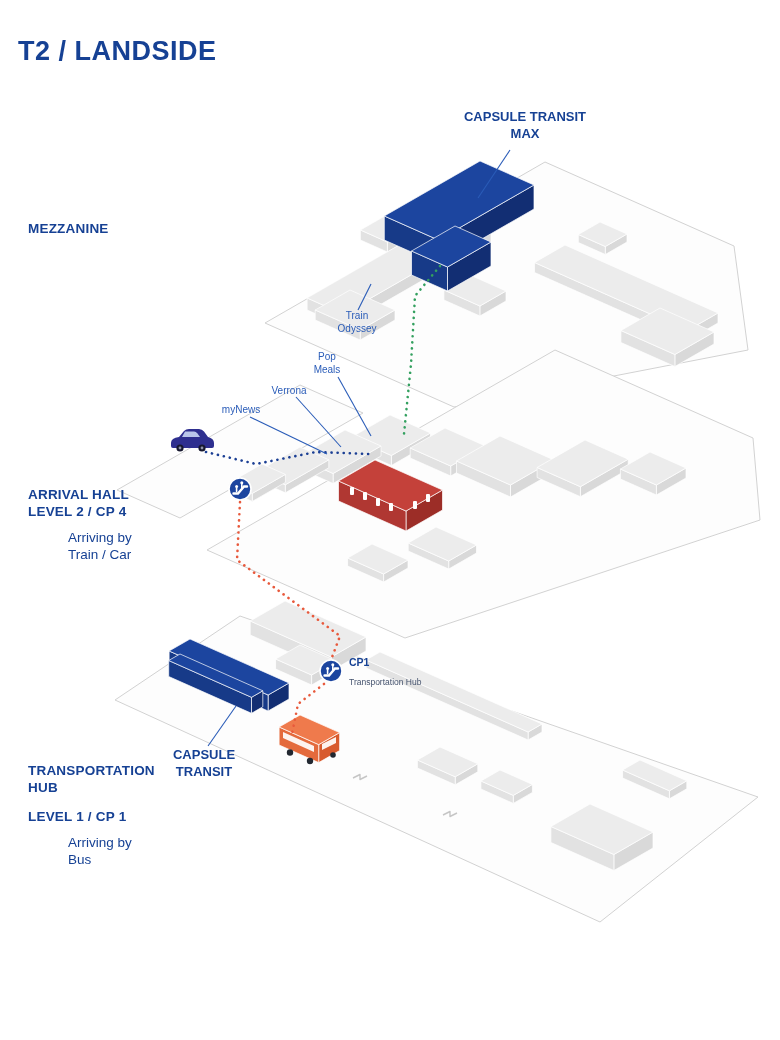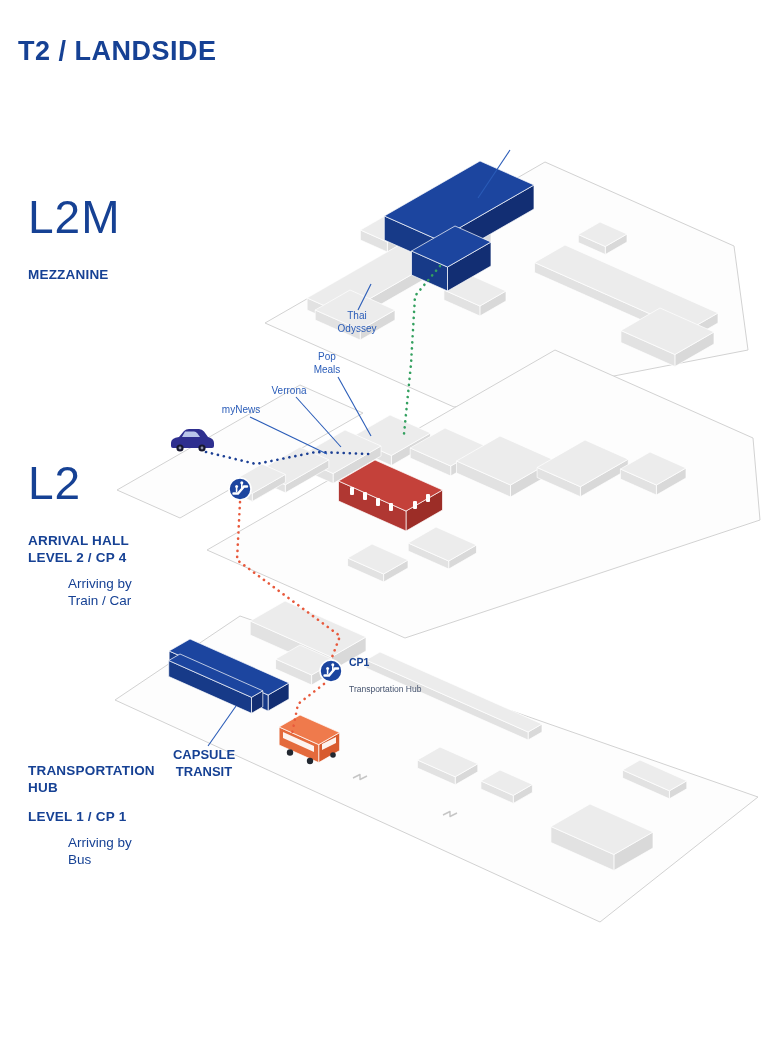--- a/index.html
+++ b/index.html
@@ -13,21 +13,21 @@
   .lvl .code{font-size:46px;font-weight:500;letter-spacing:1px;line-height:1;}
   .lvl .b{font-weight:700;font-size:13.5px;line-height:17px;letter-spacing:.2px;}
   .lvl .s{font-weight:400;font-size:13.5px;line-height:17px;margin-left:40px;}
   .mt{margin-top:26px;} .mt2{margin-top:12px;} .mts{margin-top:9px;}
   .callout{position:absolute;transform:translateX(-50%);text-align:center;white-space:nowrap;
            font-weight:700;font-size:13px;line-height:1.3;color:var(--brand-blue,#164194);}
   .maplabel{position:absolute;transform:translateX(-50%);text-align:center;white-space:nowrap;
             font-size:10px;line-height:1.25;font-weight:500;color:var(--label-blue,#2a5cb8);}
   .cp1{position:absolute;left:349px;top:656px;white-space:nowrap;}
   .cp1-t{font-size:10.5px;font-weight:700;color:var(--brand-blue,#164194);}
-  .cp1-s{font-size:8.5px;color:#45536e;margin-top:16px;}
+  .cp1-s{font-size:8.5px;color:#45536e;margin-top:9px;}
 </style>
 </head>
 <body>
 
 <div class="page">
 
   <svg id="scene" width="780" height="1040" viewBox="0 0 780 1040">
 
     <g>
       <polygon class="plate" points="545,162 734,246 748,350 454,407 265,323"></polygon>
@@ -203,48 +203,50 @@
       <line x1="338" y1="377" x2="371" y2="436"></line>
       <line x1="296" y1="397" x2="341" y2="447"></line>
       <line x1="250" y1="417" x2="327" y2="454"></line>
       <line x1="208" y1="746" x2="236" y2="706"></line>
     </g>
   </svg>
 
   <h1 class="title">T2 / LANDSIDE</h1>
 
   <div class="lvl" style="top:194px">
-    <div class="code">L2M</div>
     <div class="b mt">MEZZANINE</div>
   </div>
 
   <div class="lvl" style="top:460px">
-    <div class="code">L2</div>
     <div class="b mt">ARRIVAL HALL</div>
     <div class="b">LEVEL 2 / CP 4</div>
     <div class="s mts">Arriving by</div>
     <div class="s">Train / Car</div>
   </div>
 
   <div class="lvl" style="top:736px">
     <div class="b mt">TRANSPORTATION</div>
     <div class="b">HUB</div>
     <div class="b mt2">LEVEL 1 / CP 1</div>
     <div class="s mts">Arriving by</div>
     <div class="s">Bus</div>
   </div>
 
+  <div class="callout" style="left:525px;top:109px">
+    <div>CAPSULE TRANSIT</div>
+    <div>MAX</div>
+  </div>
 
   <div class="callout" style="left:204px;top:747px">
     <div>CAPSULE</div>
     <div>TRANSIT</div>
   </div>
 
   <div class="maplabel" style="left:357px;top:310px">
-    <div>Thai</div>
+    <div>Train</div>
     <div>Odyssey</div>
   </div>
 
   <div class="maplabel" style="left:327px;top:351px">
     <div>Pop</div>
     <div>Meals</div>
   </div>
 
   <div class="maplabel" style="left:289px;top:385px">Verrona</div>
 

